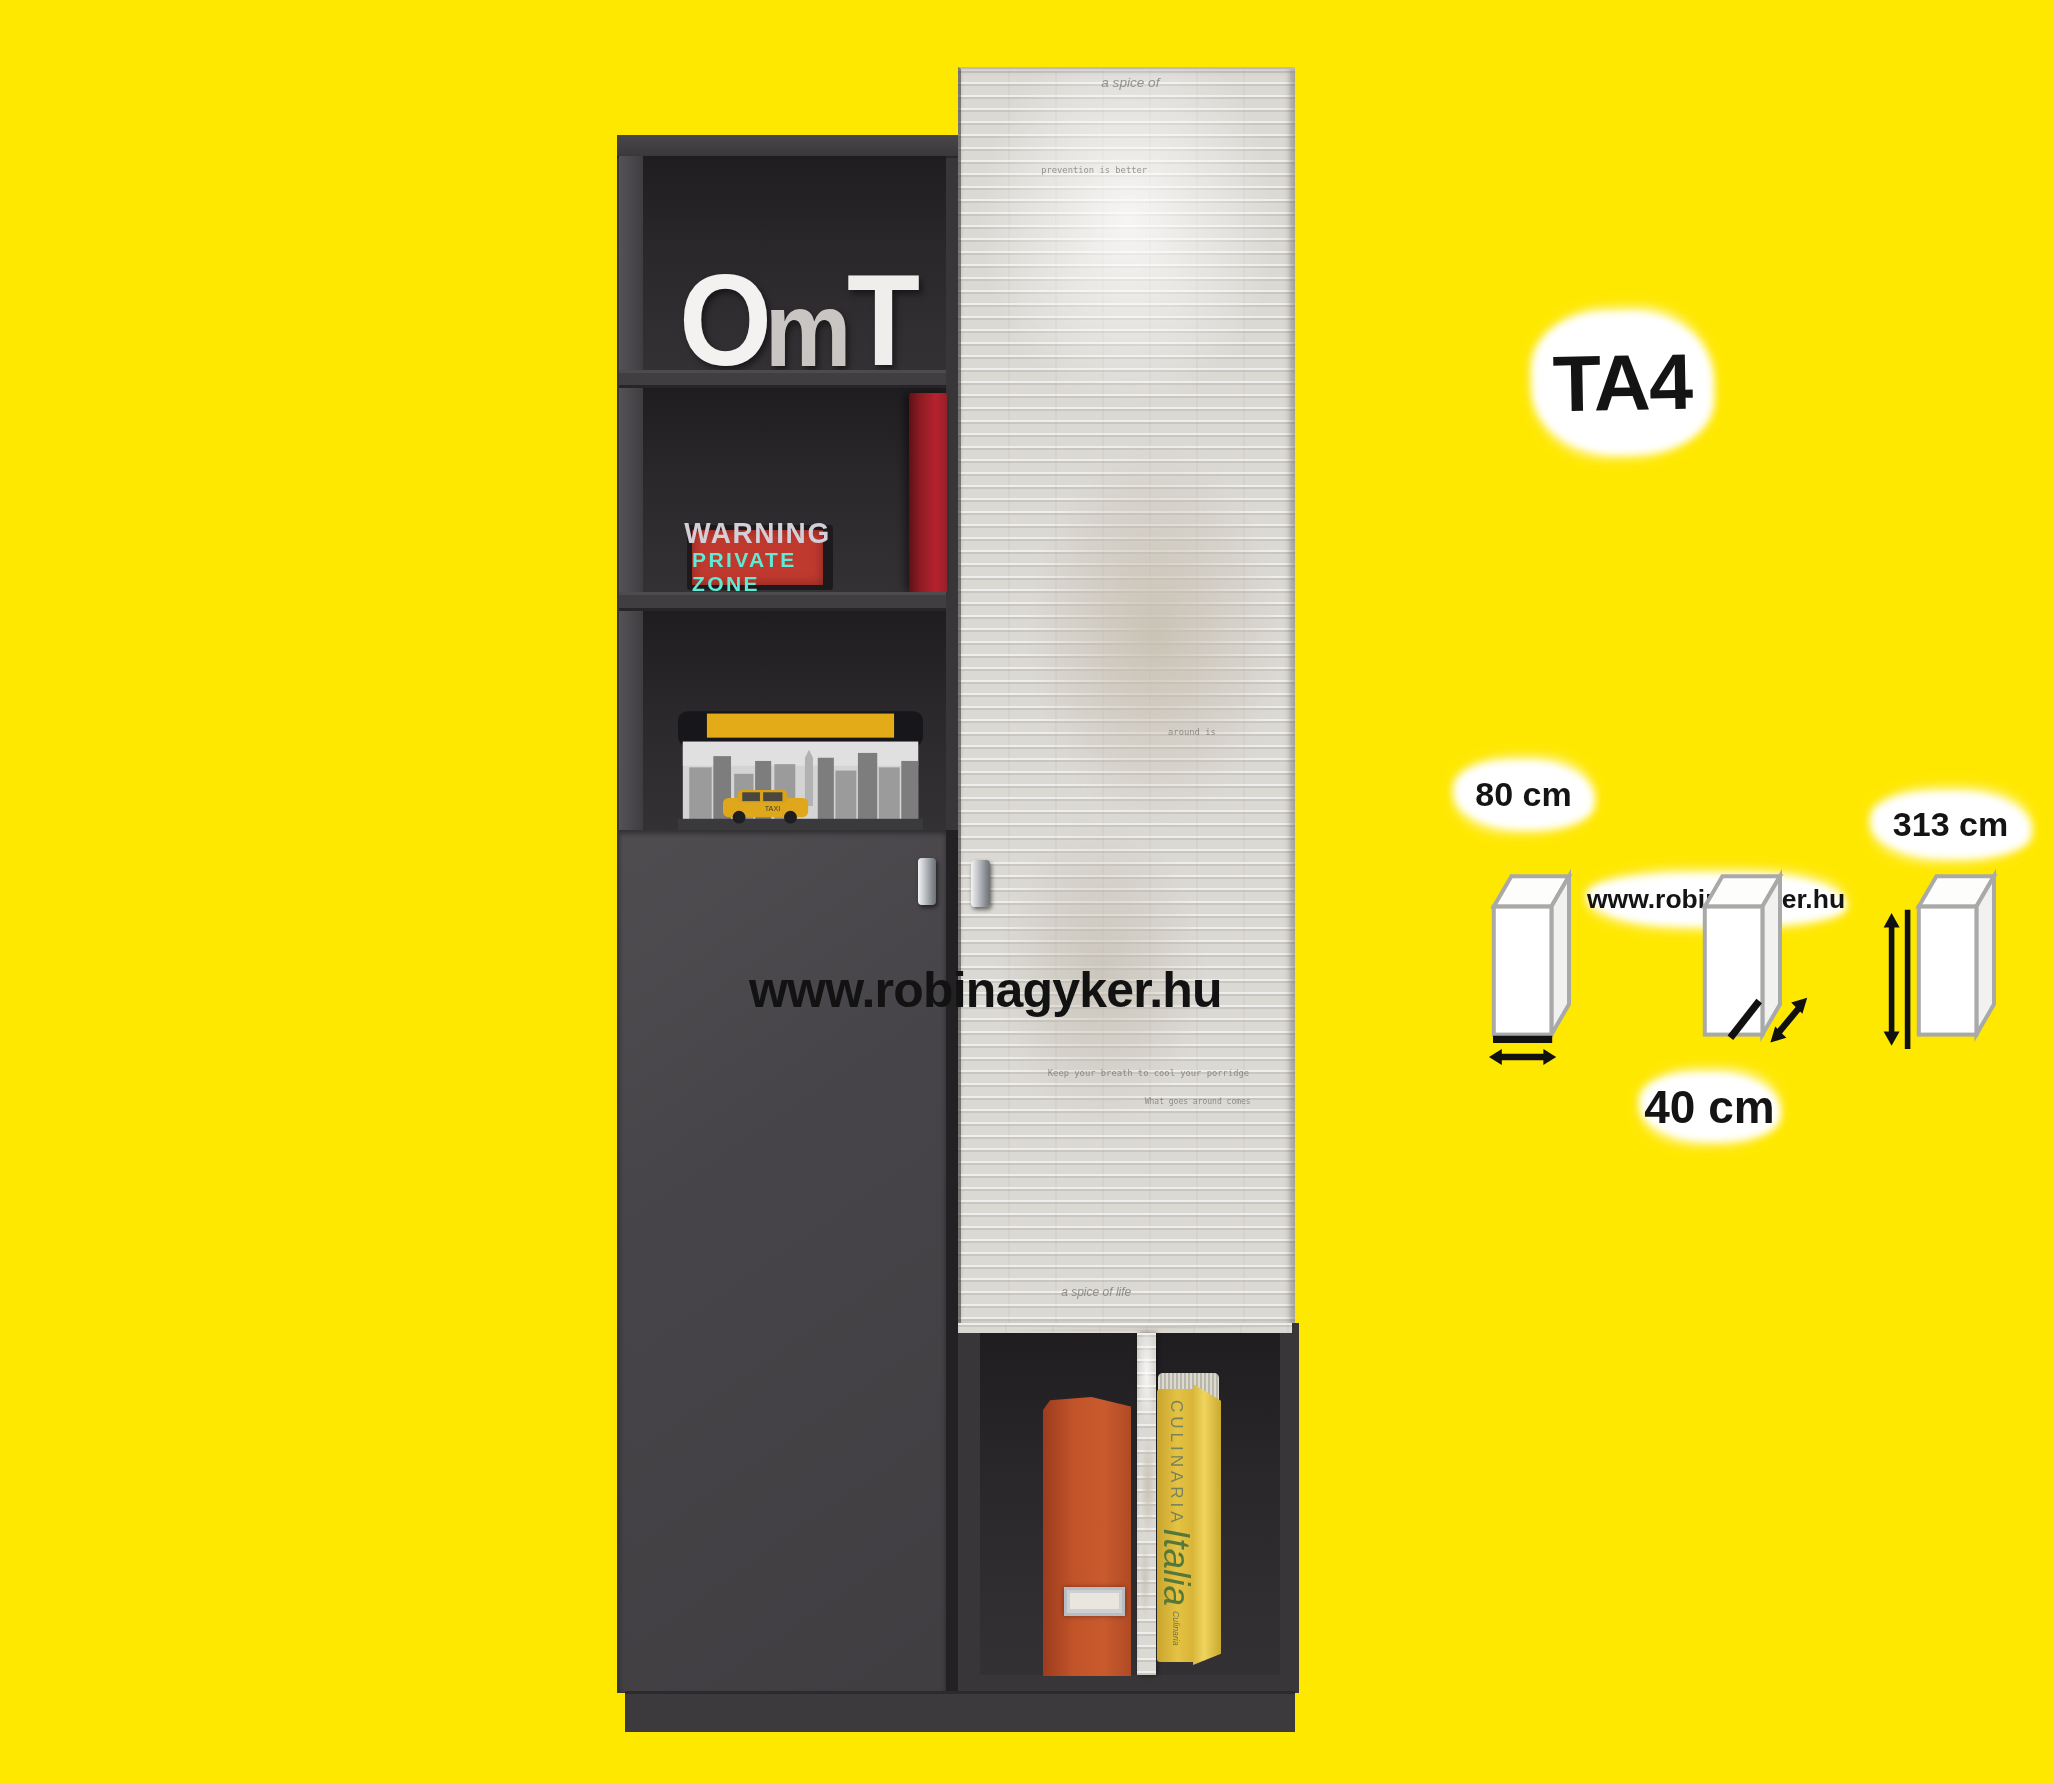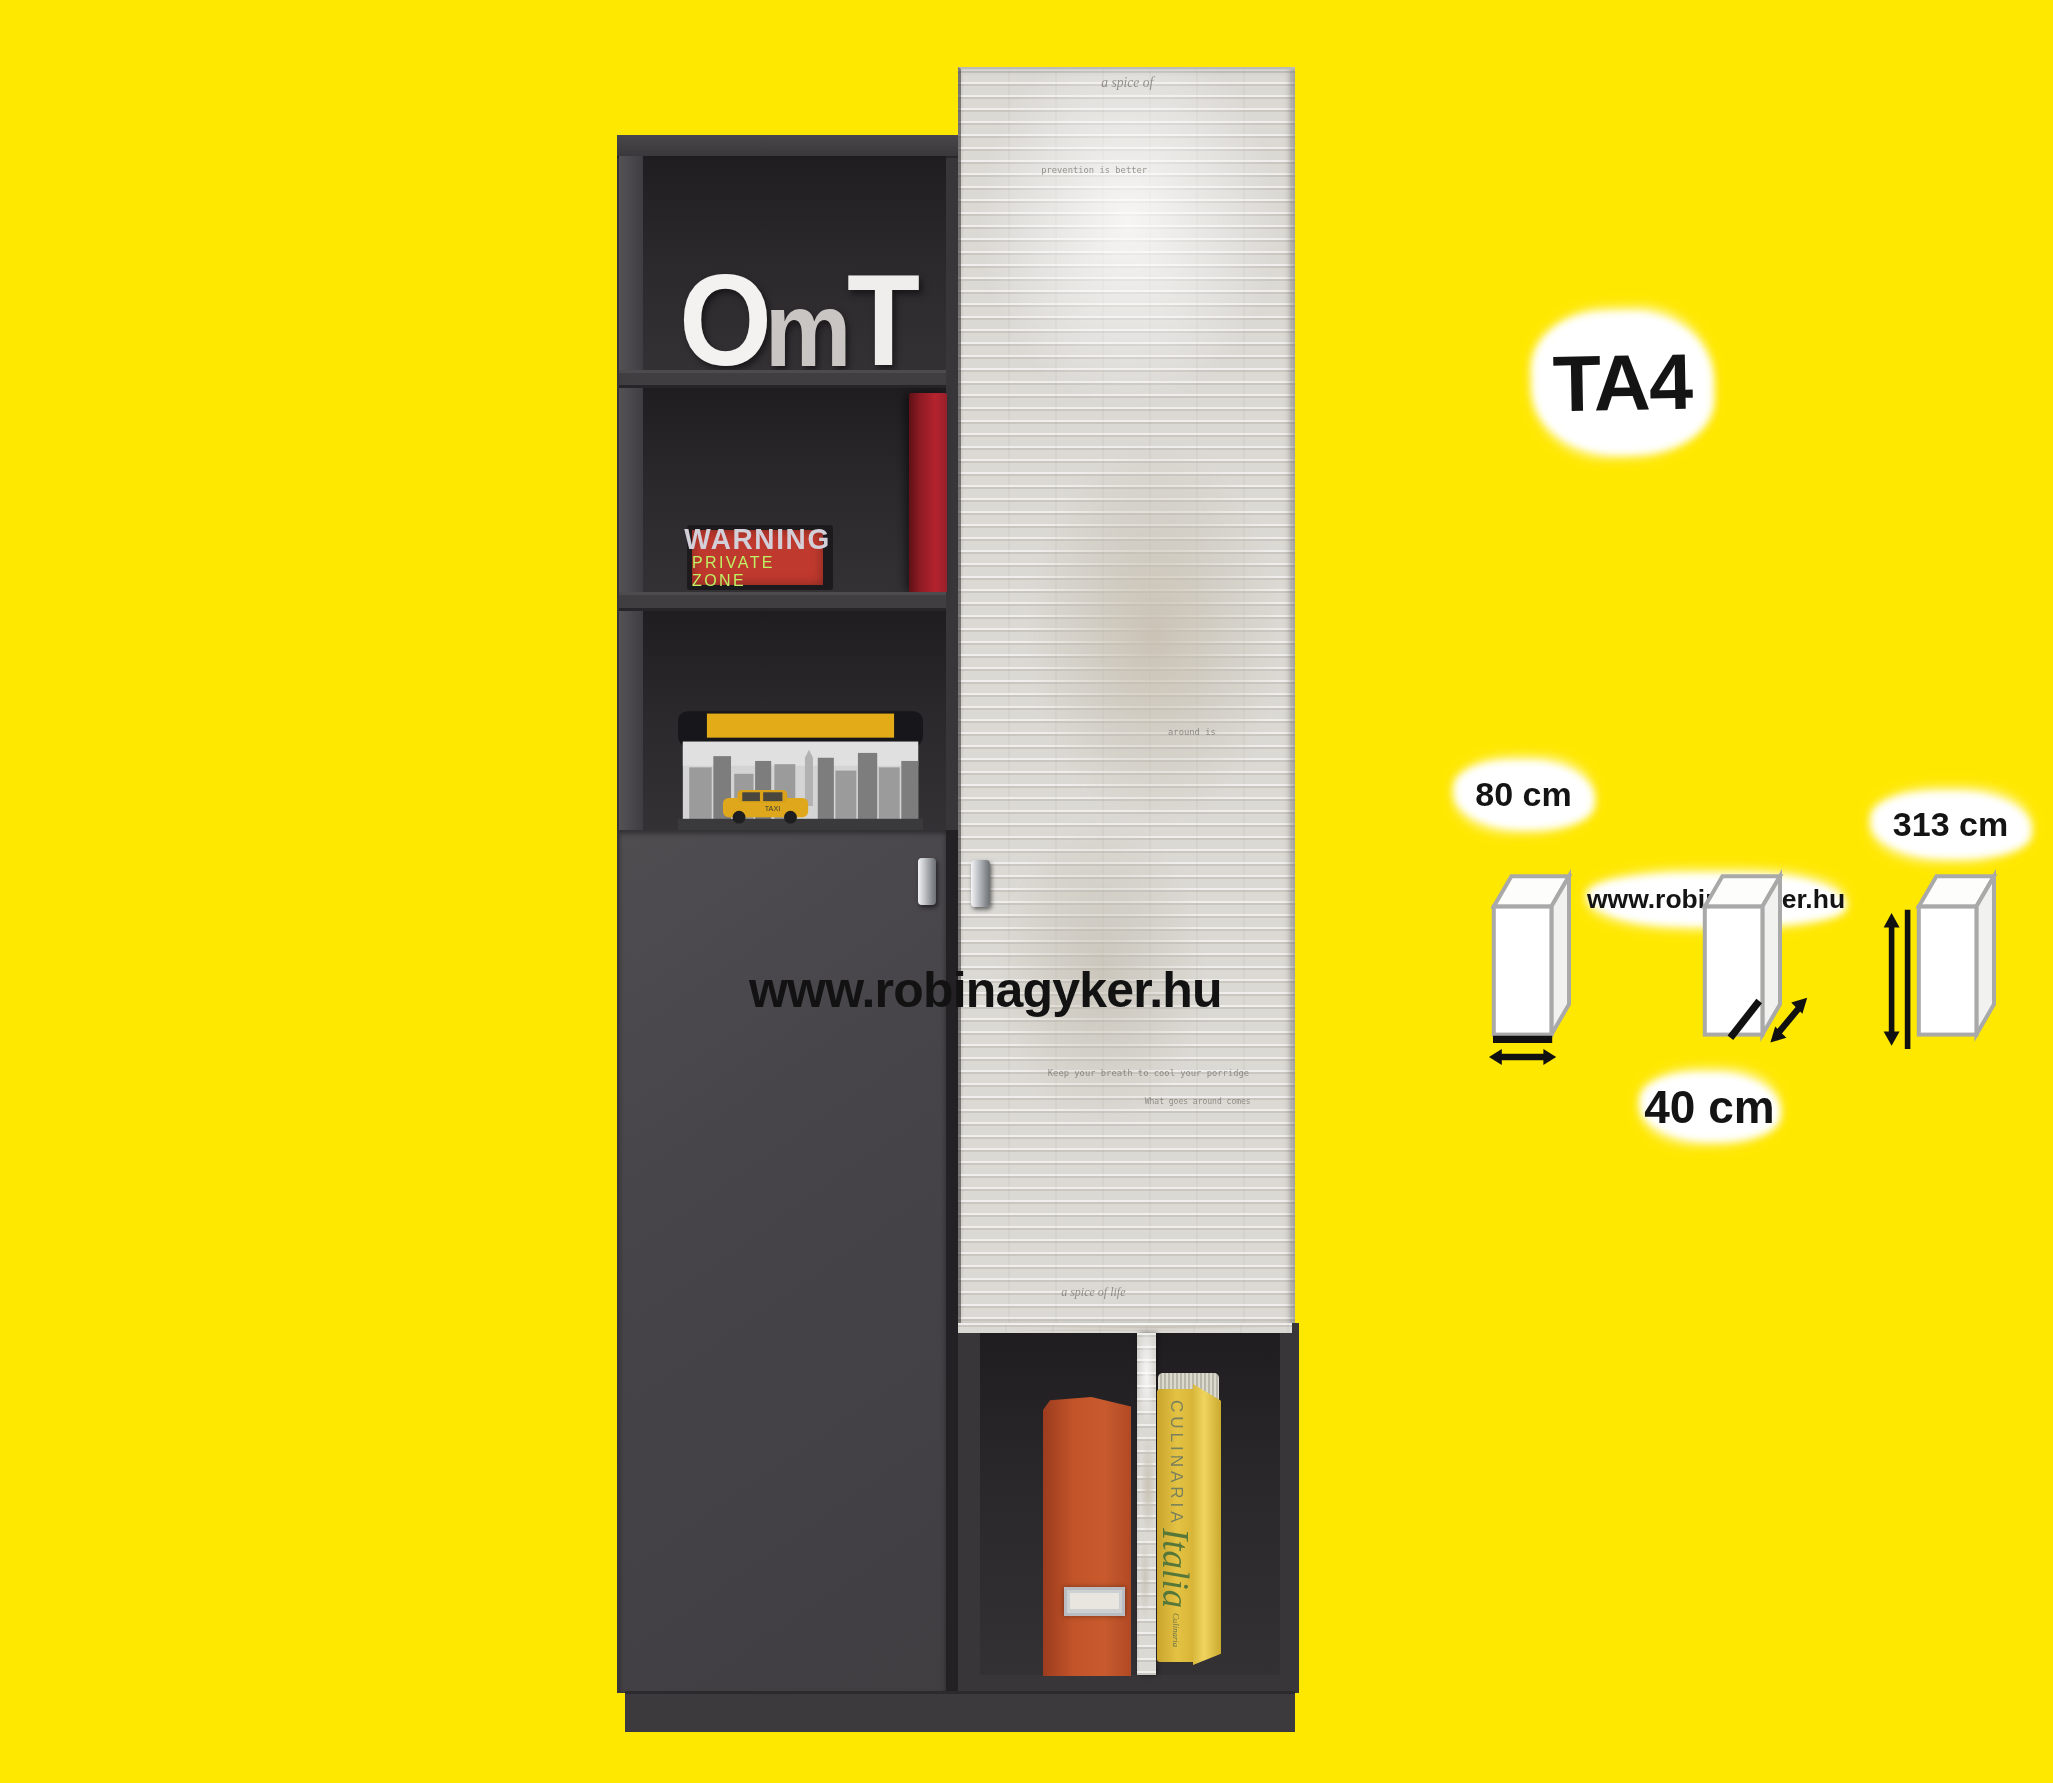--- a/index.html
+++ b/index.html
@@ -22,30 +22,30 @@
     background-image:
       radial-gradient(ellipse 55% 22% at 58% 45%, rgba(199,191,176,.85), rgba(199,191,176,0) 70%),
       radial-gradient(ellipse 45% 18% at 42% 72%, rgba(193,186,172,.6), rgba(193,186,172,0) 70%),
       radial-gradient(ellipse 60% 20% at 50% 12%, rgba(255,255,255,.75), rgba(255,255,255,0) 75%),
       repeating-linear-gradient(180deg, rgba(255,255,255,.55) 0 2.4px, rgba(138,134,126,.22) 2.4px 4px, rgba(255,255,255,0) 4px 13px),
       repeating-linear-gradient(90deg, rgba(124,120,112,.07) 0 1.6px, rgba(255,255,255,0) 1.6px 47px);}
   .np-right-door{border-left:3.2px solid rgba(20,18,20,.5);border-top:2.4px solid #bdbbb5;
                  box-shadow:inset -4.8px 0 6.4px rgba(90,88,82,.45);}
   .np-phrase{position:absolute;color:rgba(96,93,87,.62);white-space:nowrap;}
   .mono{font-family:"DejaVu Sans Mono",monospace;}
-  .serif-i{font-family:Liberation Serif, serif;font-style:italic;}
+  .serif-i{font-family:Liberation Sans, sans-serif;font-style:italic;}
   
   .omt-row{display:flex;align-items:flex-end;}
   .omt-row span{line-height:.76;font-weight:bold;letter-spacing:-3.2px;
                 text-shadow:3.2px 4px 6.4px rgba(0,0,0,.5);}
   .warning-sign{background:#c0392e;border:5.6px solid #1c1a1c;border-right-width:10.4px;border-radius:3.2px;
                 display:flex;flex-direction:column;align-items:center;justify-content:center;
                 box-shadow:inset 0 0 11.2px rgba(0,0,0,.35);margin-left:11px;}
   .warning-line1{color:#d3cfd8;font-weight:bold;font-size:28px;letter-spacing:1.6px;line-height:1.0;transform:scaleY(1.05);}
-  .warning-line2{color:#bef264;font-weight:normal;font-size:16px;letter-spacing:2.4px;line-height:1.1;}
+  .warning-line2{color:#5eead4;font-weight:bold;font-size:21px;letter-spacing:2.4px;line-height:1.1;}
   .red-book{background:linear-gradient(90deg,#5f1016 0%,#8f1b24 30%,#b5232e 70%,#97202a 100%);
             border-radius:2.4px 2.4px 0 0;box-shadow:-4px 0 8px rgba(0,0,0,.5);}
   .folder{background:linear-gradient(90deg,#9c3c1e 0%,#c25429 35%,#c85a2e 70%,#b04a24 100%);
           clip-path:polygon(0 13px,8% 3.2px,55% 0,100% 9.6px,100% 100%,0 100%);}
   .folder-label{border:3.2px solid #b9bcc0;background:#cdd0d2;box-shadow:0 0 4.8px rgba(0,0,0,.4);}
   .folder-label-inner{position:absolute;inset:3.2px;background:#e8e6df;}
   .ybook-spine{background:linear-gradient(90deg,#c9a52e 0%,#e4c243 55%,#d8b436 100%);
                border-radius:3.2px 0 0 3.2px;display:flex;flex-direction:column;align-items:center;}
   .ybook-side{background:linear-gradient(90deg,#d9b83c,#efd45e 40%,#caa92f 100%);
               clip-path:polygon(0 0,100% 6%,100% 96%,0 100%);}

